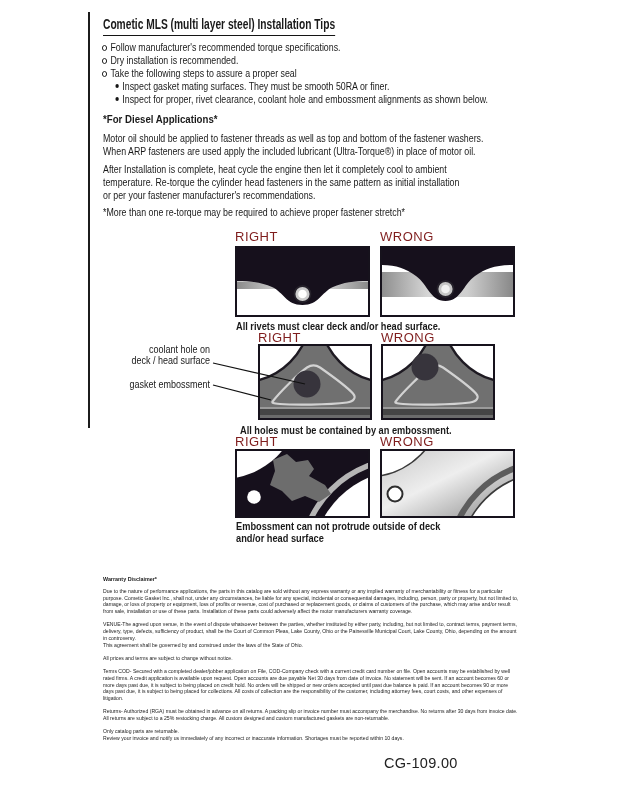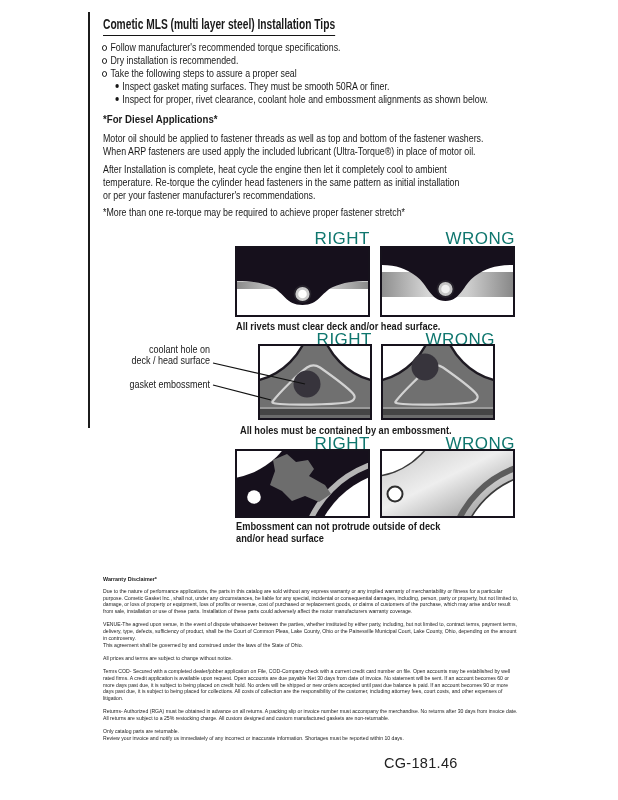--- a/index.html
+++ b/index.html
@@ -11,21 +11,21 @@
   .title{left:103px;top:16px;font-size:14px;font-weight:bold;white-space:nowrap;
          transform:scaleX(.73);transform-origin:0 0;margin:0;}
   .title span{display:inline-block;border-bottom:1.6px solid #141414;padding-bottom:2.5px;}
   .bullets{left:102px;top:41px;width:560px;font-size:10.5px;line-height:13px;}
   .brow{display:flex;align-items:flex-start;}
   .brow.sub{padding-left:16px;}
   .mk-o{flex:0 0 auto;width:4px;height:4px;border:1px solid #151515;border-radius:50%;margin:3.8px 4px 0 0;}
   .mk-f{flex:0 0 auto;width:4.2px;height:4.2px;background:#151515;border-radius:50%;margin:4px 4px 0 0;}
   .dheading{left:103px;top:113px;font-size:11.5px;font-weight:bold;white-space:nowrap;}
   .para{left:103px;width:560px;font-size:10.5px;line-height:13px;margin:0;white-space:pre-line;}
-  .dg-label{font-size:17px;letter-spacing:.5px;text-align:right;color:#0f766e;}
+  .dg-label{font-size:13px;letter-spacing:.5px;text-align:left;color:#7f1d1d;}
   .dbox{box-sizing:border-box;border:2px solid #16121c;background:#fff;}
   .dbox svg{display:block;width:100%;height:100%;}
   .caption{font-size:11px;font-weight:bold;white-space:pre-line;line-height:12px;}
   .callout{font-size:10px;line-height:11px;text-align:right;white-space:pre-line;
            transform:scaleX(.9);transform-origin:100% 0;}
   .overlay{left:0;top:0;pointer-events:none;z-index:6;}
   .warranty{left:103px;top:575px;width:478px;transform:scaleX(.87);transform-origin:0 0;}
   .warranty h2{font-size:6.2px;margin:0 0 6px 0;}
   .warranty p{font-size:5.9px;line-height:6.7px;margin:0 0 6.6px 0;white-space:pre-line;color:#222;}
   .pageno{left:384px;top:755px;font-size:14.5px;letter-spacing:.3px;color:#222;}
@@ -182,15 +182,15 @@
     <p>Due to the nature of performance applications, the parts in this catalog are sold without any express warranty or any implied warranty of merchantability or fitness for a particular purpose.  Cometic Gasket Inc., shall not, under any circumstances, be liable for any special, incidental or consequential damages, including, person, party or property, but not limited to, damage, or loss of property or equipment, loss of profits or revenue, cost of purchased or replacement goods, or claims of customers of the purchase, which may arise and/or result from sale, installation or use of these parts.  Installation of these parts could adversely affect the motor manufacturers warranty coverage.</p>
     <p>VENUE-The agreed upon venue, in the event of dispute whatsoever between the parties, whether instituted by either party, including, but not limited to, contract terms, payment terms, delivery, type, defects, sufficiency of product, shall be the Court of Common Pleas, Lake County, Ohio or the Painesville Municipal Court, Lake County, Ohio, depending on the amount in controversy.
 This agreement shall be governed by and construed under the laws of the State of Ohio.</p>
     <p>All prices and terms are subject to change without notice.</p>
     <p>Terms COD- Secured with a completed dealer/jobber application on File, COD-Company check with a current credit card number on file.  Open accounts may be established by well rated firms.  A credit application is available upon request.  Open accounts are due payable Net 30 days from date of invoice.  No statement will be sent.  If an account becomes 60 or more days past due, it is subject to being placed on credit hold.  No orders will be shipped or new orders accepted until past due balance is paid.  If an account becomes 90 or more days past due, it is subject to being placed for collections.  All costs of collection are the responsibility of the customer, including attorney fees, court costs, and other expenses of litigation.</p>
     <p>Returns- Authorized (RGA) must be obtained in advance on all returns.  A packing slip or invoice number must accompany the merchandise.  No returns after 30 days from invoice date.  All returns are subject to a 25% restocking charge.  All custom designed and custom manufactured gaskets are non-returnable.</p>
     <p>Only catalog parts are returnable.
 Review your invoice and notify us immediately of any incorrect or inaccurate information.  Shortages must be reported within 10 days.</p>
   </div>
 
-  <div class="abs pageno">CG-181.46</div>
+  <div class="abs pageno">CG-109.00</div>
 
 </div>
 
 </body></html>

